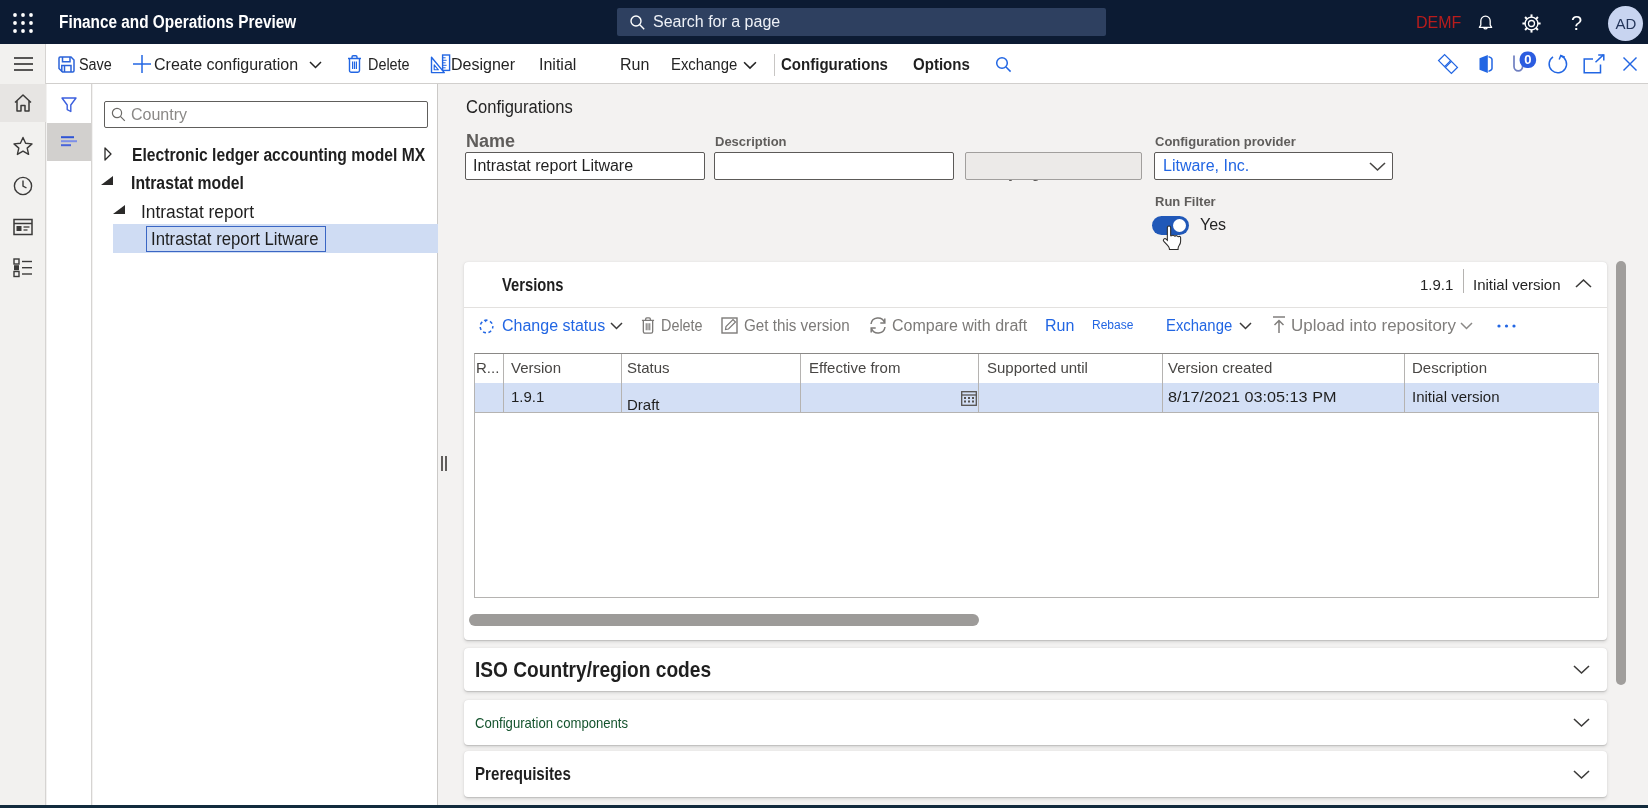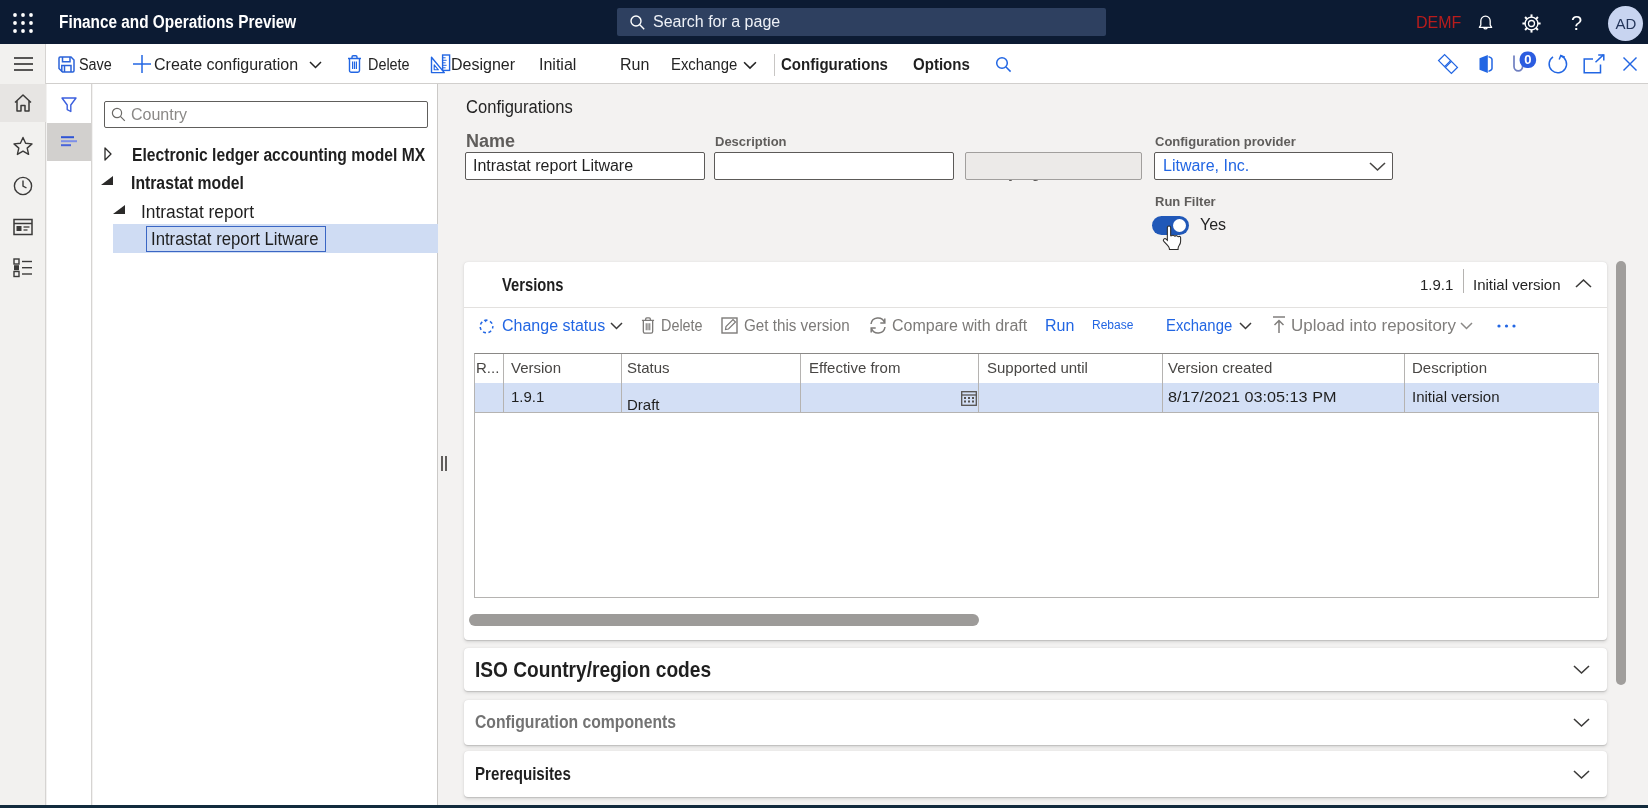--- a/index.html
+++ b/index.html
@@ -362,21 +362,21 @@
 <div class="abs" style="left:469px;top:614px;width:510px;height:12px;border-radius:6px;background:#9d9b99;"></div>
 
 
 <div class="abs" style="left:464px;top:648px;width:1143px;height:43px;background:#ffffff;border-radius:4px;box-shadow:0 0.3px 0.9px rgba(0,0,0,0.12), 0 1.6px 3.6px rgba(0,0,0,0.12);"></div>
 <div class="tx" style="left:475px;top:659px;line-height:21px;font-size:22px;font-weight:700;color:#1f1f1f;"><span class="sx" style="transform:scaleX(0.87)">ISO Country/region codes</span></div>
 <svg class="abs" style="left:1573px;top:665px" width="17" height="9" viewBox="0 0 17 9">
   <path d="M1 1 L8.5 8 L16 1" fill="none" stroke="#3b3a39" stroke-width="1.6"></path>
 </svg>
 
 <div class="abs" style="left:464px;top:700px;width:1143px;height:45px;background:#ffffff;border-radius:4px;box-shadow:0 0.3px 0.9px rgba(0,0,0,0.12), 0 1.6px 3.6px rgba(0,0,0,0.12);"></div>
-<div class="tx" style="left:475px;top:712px;line-height:21px;font-size:18px;font-weight:700;color:#737373;"><span class="sx" style="transform:scaleX(0.874)">Configuration components</span></div>
+<div class="tx" style="left:475px;top:712px;line-height:21px;font-size:15px;font-weight:400;color:#14532d;"><span class="sx" style="transform:scaleX(0.874)">Configuration components</span></div>
 <svg class="abs" style="left:1573px;top:718px" width="17" height="9" viewBox="0 0 17 9">
   <path d="M1 1 L8.5 8 L16 1" fill="none" stroke="#3b3a39" stroke-width="1.6"></path>
 </svg>
 
 <div class="abs" style="left:464px;top:751px;width:1143px;height:46px;background:#ffffff;border-radius:4px;box-shadow:0 0.3px 0.9px rgba(0,0,0,0.12), 0 1.6px 3.6px rgba(0,0,0,0.12);"></div>
 <div class="tx" style="left:475px;top:764px;line-height:21px;font-size:18px;font-weight:700;color:#1f1f1f;"><span class="sx" style="transform:scaleX(0.84)">Prerequisites</span></div>
 <svg class="abs" style="left:1573px;top:770px" width="17" height="9" viewBox="0 0 17 9">
   <path d="M1 1 L8.5 8 L16 1" fill="none" stroke="#3b3a39" stroke-width="1.6"></path>
 </svg>
 

